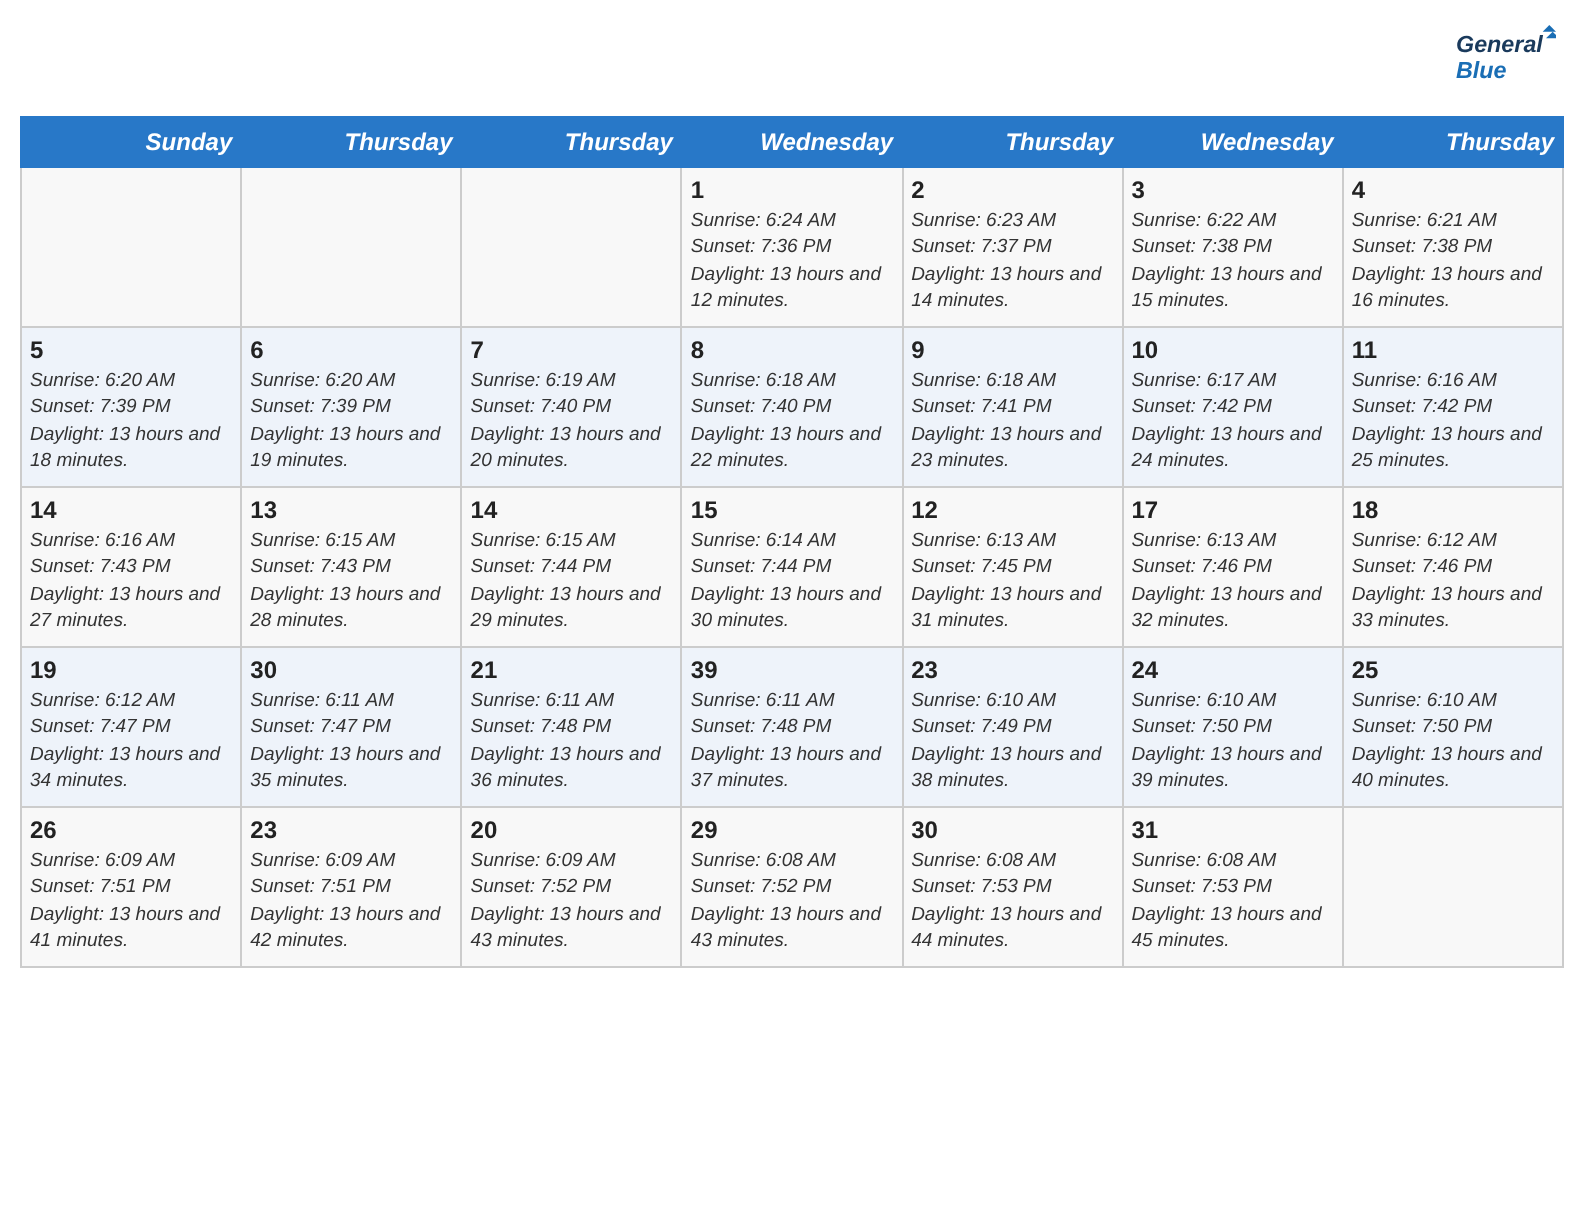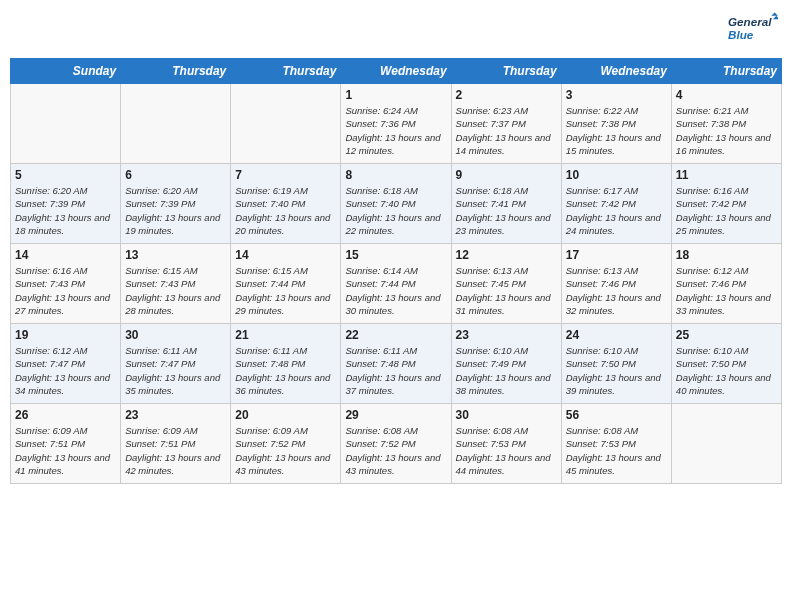--- a/index.html
+++ b/index.html
@@ -200,21 +200,21 @@
         </td>
         <td>
           <div class="day-num">30</div>
           <div class="day-detail">Sunrise: 6:11 AM<br>Sunset: 7:47 PM<br>Daylight: 13 hours and 35 minutes.</div>
         </td>
         <td>
           <div class="day-num">21</div>
           <div class="day-detail">Sunrise: 6:11 AM<br>Sunset: 7:48 PM<br>Daylight: 13 hours and 36 minutes.</div>
         </td>
         <td>
-          <div class="day-num">22</div>
+          <div class="day-num">39</div>
           <div class="day-detail">Sunrise: 6:11 AM<br>Sunset: 7:48 PM<br>Daylight: 13 hours and 37 minutes.</div>
         </td>
         <td>
           <div class="day-num">23</div>
           <div class="day-detail">Sunrise: 6:10 AM<br>Sunset: 7:49 PM<br>Daylight: 13 hours and 38 minutes.</div>
         </td>
         <td>
           <div class="day-num">24</div>
           <div class="day-detail">Sunrise: 6:10 AM<br>Sunset: 7:50 PM<br>Daylight: 13 hours and 39 minutes.</div>
         </td>
@@ -238,19 +238,19 @@
         </td>
         <td>
           <div class="day-num">29</div>
           <div class="day-detail">Sunrise: 6:08 AM<br>Sunset: 7:52 PM<br>Daylight: 13 hours and 43 minutes.</div>
         </td>
         <td>
           <div class="day-num">30</div>
           <div class="day-detail">Sunrise: 6:08 AM<br>Sunset: 7:53 PM<br>Daylight: 13 hours and 44 minutes.</div>
         </td>
         <td>
-          <div class="day-num">56</div>
+          <div class="day-num">31</div>
           <div class="day-detail">Sunrise: 6:08 AM<br>Sunset: 7:53 PM<br>Daylight: 13 hours and 45 minutes.</div>
         </td>
         <td class="empty-cell"></td>
       </tr>
     </tbody>
 </table>
 
 </body></html>

